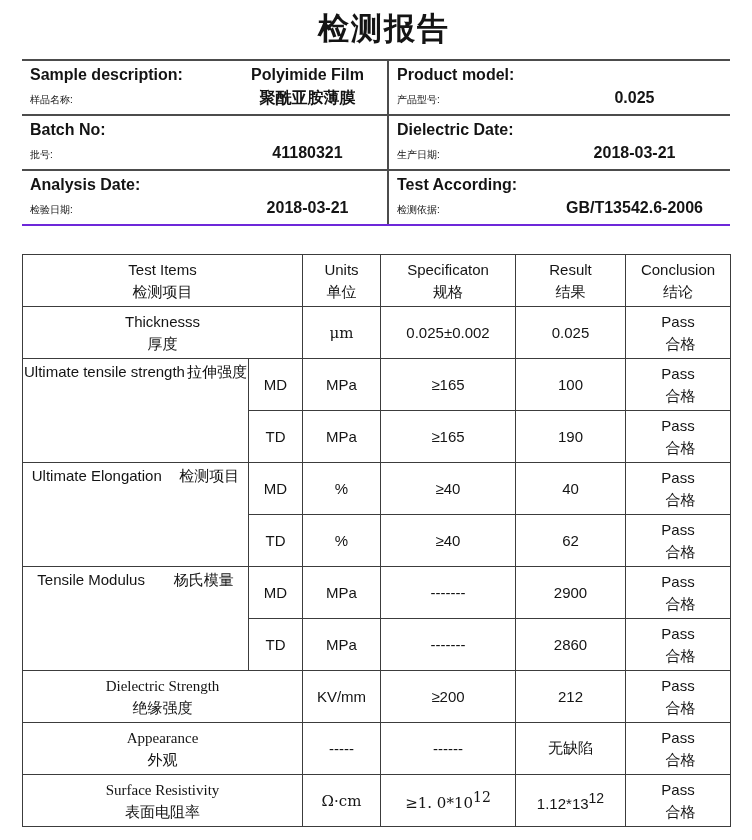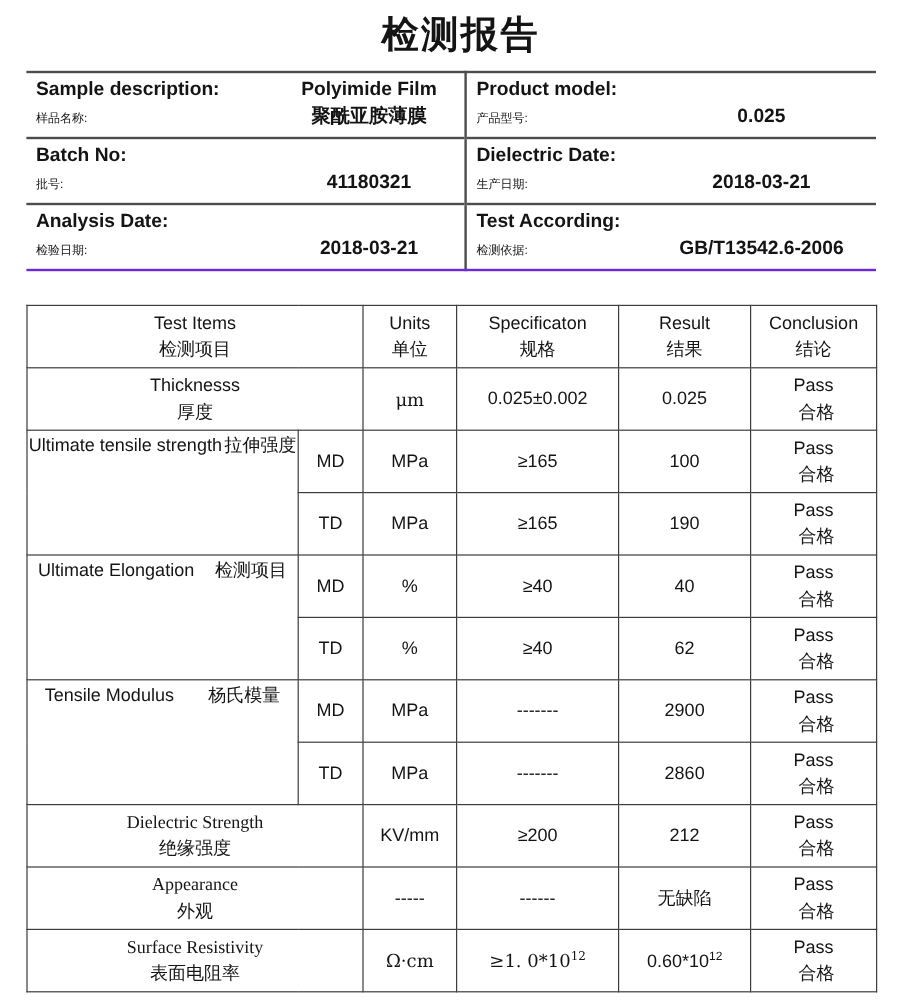--- a/index.html
+++ b/index.html
@@ -63,21 +63,21 @@
   table.main td div { line-height: 22px; }
   td.item-left { text-align: left; padding-left: 8px; font-family: Liberation Serif, serif; }
   td.concl { text-align: left; padding-left: 9px; }
   td.concl .zh2 { padding-left: 5px; }
   .gwrap {
     display: flex; flex-direction: row;
     justify-content: space-around;
     height: 100px;
   }
   .serif { font-family: "DejaVu Serif", serif; font-size: 16px; }
-  sup { font-size: 10px; }
+  sup { font-size: 14px; }
 </style>
 </head>
 <body>
 
 <div class="page">
 
   <h1 class="title">检测报告</h1>
 
   <table class="info">
     <tbody>
@@ -310,21 +310,21 @@
       </td>
     </tr>
 
     <tr>
       <td colspan="2" class="item-left">
         <div>Surface Resistivity</div>
         <div>表面电阻率</div>
       </td>
       <td class="serif">Ω·cm</td>
       <td class="serif"><span>≥1. 0*10</span><sup>12</sup></td>
-      <td><span>0.60*10</span><sup>12</sup></td>
+      <td><span>1.12*13</span><sup>12</sup></td>
       <td class="concl">
         <div>Pass</div>
         <div class="zh2">合格</div>
       </td>
     </tr>
   </tbody>
     </table>
 </div>
 
 </body></html>

